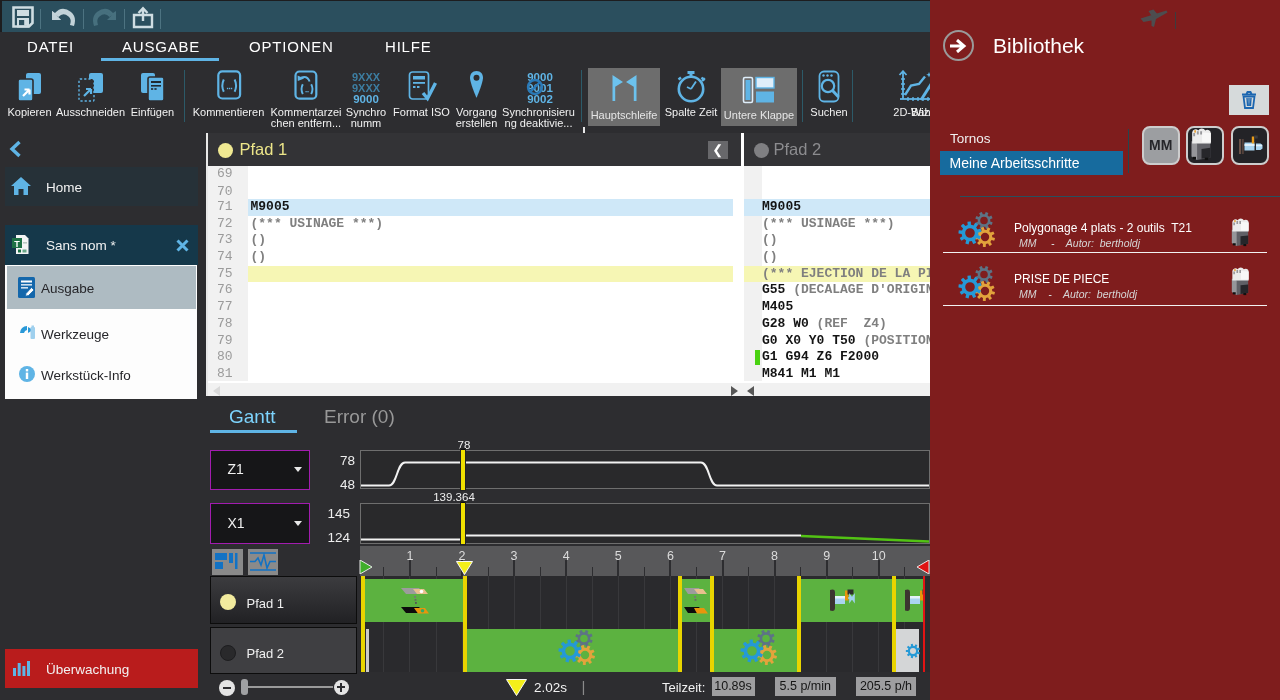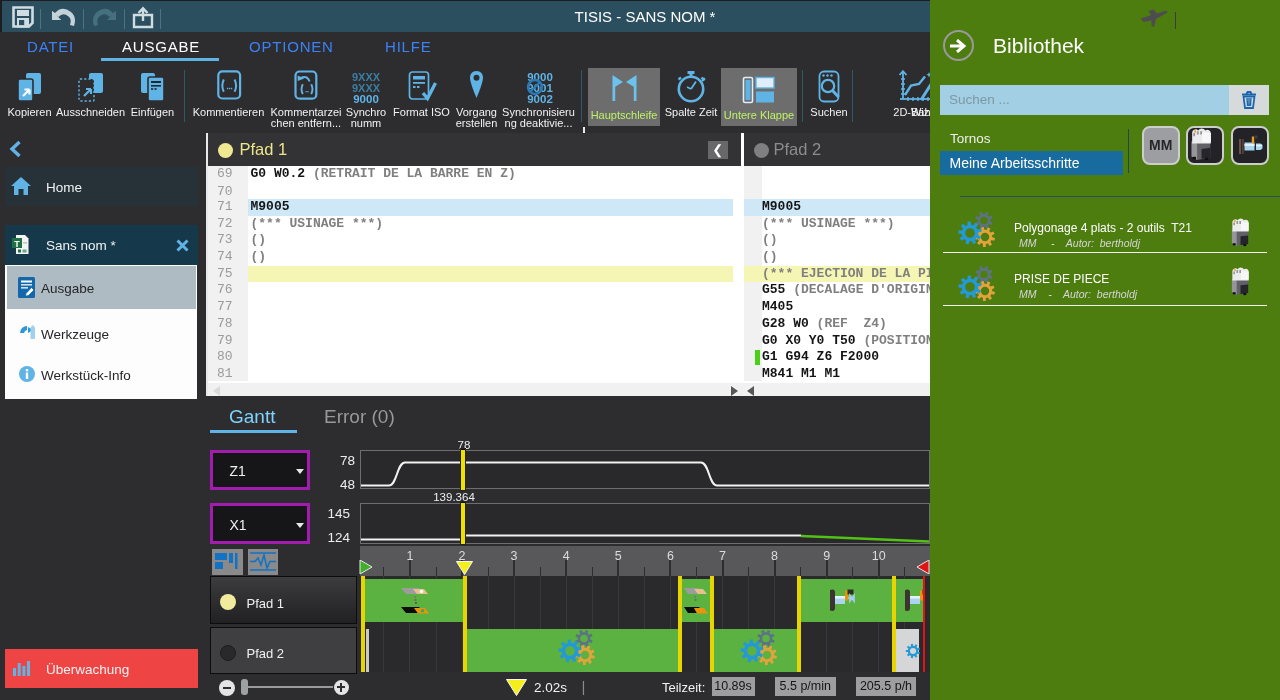--- a/index.html
+++ b/index.html
@@ -2,61 +2,61 @@
 <html><head><meta charset="utf-8">
 <style>
 * {margin:0;padding:0;box-sizing:border-box}
 html,body {width:1280px;height:700px;overflow:hidden;background:#2d2d30;font-family:"Liberation Sans",sans-serif;}
 .abs {position:absolute}
 
 #titlebar {position:absolute;left:0;top:0;width:930px;height:32px;background:#2b4f5e;border-left:2px solid #1d1d1f;border-top:1px solid #1d1d1f}
 .tsep {position:absolute;top:8px;width:1px;height:20px;background:#4d7381}
 #title {position:absolute;left:356px;top:7px;width:574px;text-align:center;color:#fff;font-size:15px;letter-spacing:0px}
 
-.tab {position:absolute;top:38px;font-size:15px;letter-spacing:0.8px;color:#3b82f6}
+.tab {position:absolute;top:38px;font-size:15px;letter-spacing:0.8px;color:#ffffff}
 #underline {position:absolute;left:101px;top:57.5px;width:118px;height:3px;background:#5fb4e5}
 
 .tbtn {position:absolute;top:63px;height:65px;text-align:center;color:#f2f2f2;font-size:11px}
 .tlbl {position:absolute;top:43.5px;width:100%;line-height:11.5px;white-space:nowrap}
 .tbsep {position:absolute;top:70px;width:1px;height:52px;background:#2c5a68}
-.graybtn {position:absolute;top:68px;height:58px;background:#6d6d6d;color:#bef264;white-space:nowrap}
+.graybtn {position:absolute;top:68px;height:58px;background:#6d6d6d;color:#e5e5e5;white-space:nowrap}
 
 .siderow {position:absolute;left:5px;width:193px;height:39.5px;color:#f2f2f2;font-size:13.5px}
 .siderow .txt {position:absolute;left:41px;top:13px}
 
 #editor {position:absolute;left:205.5px;top:133px;width:724.5px;height:263px;background:#fff;border-left:2px solid #e8e8e8}
 #hdr1 {position:absolute;left:0;top:0;width:533.5px;height:32.5px;background:#333336}
 #hdr2 {position:absolute;left:536.5px;top:0;width:188px;height:32.5px;background:#333336}
 #split {position:absolute;left:533.5px;top:0;width:3px;height:249.5px;background:#fff}
 #gutter1 {position:absolute;left:0;top:32.5px;width:40.5px;height:215.5px;background:#f1f1f1}
 #gutter2 {position:absolute;left:536.5px;top:32.5px;width:18px;height:215.5px;background:#f1f1f1}
 .lnum {position:absolute;left:0;width:25px;height:16.7px;text-align:right;font-family:"Liberation Mono",monospace;font-size:13px;color:#9b9b9b;line-height:16.7px}
 .hl {position:absolute;height:16.7px}
 .code {position:absolute;height:16.7px;line-height:16.8px;font-family:"Liberation Mono",monospace;font-size:13px;font-weight:bold;white-space:pre}
 .code .c {color:#141414}
 .code .g {color:#7f7f7f}
 #hscroll {position:absolute;left:0;top:249.5px;width:724.5px;height:13.5px;background:#f1f1f1}
 .sarr {position:absolute;top:3px;width:0;height:0;border-style:solid}
 
 .chart {position:absolute;left:360px;width:570px;background:#29292b;border:1px solid #6e6e6e}
 .cylab {position:absolute;width:30px;text-align:right;color:#eee;font-size:13.5px}
-.drop {position:absolute;left:209.5px;width:100px;background:#161618;border:3px solid #a21caf;color:#f0f0f0;font-size:14px}
+.drop {position:absolute;left:209.5px;width:100px;background:#161618;border:1px solid #a21caf;color:#f0f0f0;font-size:14px}
 #ruler {position:absolute;left:360px;top:546px;width:570px;height:29.5px;background:#58585a;overflow:hidden}
 .rnum {position:absolute;top:3px;width:30px;text-align:center;color:#dcdcdc;font-size:12.5px}
 .rmaj {position:absolute;top:14px;width:2px;height:16px;background:#2d2d30}
 .rmin {position:absolute;top:21px;width:1px;height:9px;background:#2d2d30}
 #bars {position:absolute;left:360px;top:575.5px;width:570px;height:96.5px;background:#2a2a2d;overflow:hidden}
 .ggrid {position:absolute;top:0;width:1px;height:96.5px;background:#38383b}
 .gbar {position:absolute;background:#5cb240}
 .ybar {position:absolute;width:4px;background:#e8d400}
 .plabel {position:absolute;left:209.5px;width:147.5px;color:#f0f0f0;font-size:13px}
 .pdot {position:absolute;left:9px;top:17px;width:16px;height:16px;border-radius:50%}
 .statbox {position:absolute;top:676.5px;height:19.5px;background:#9e9ea0;color:#161616;font-size:12.5px;text-align:center;line-height:19.5px}
 
-#rpanel {position:absolute;left:930px;top:0;width:350px;height:700px;background:#4d7c0f}
+#rpanel {position:absolute;left:930px;top:0;width:350px;height:700px;background:#7f1d1d}
 .rbtn {position:absolute;top:126px;width:38.5px;height:39px;border-radius:8px}
 </style></head>
 <body>
 
 <div id="titlebar">
  <svg class="abs" style="left:10px;top:5px" width="22" height="22" viewBox="0 0 22 22">
    <path d="M1.5 1.5 H20.5 V17 L17 20.5 H1.5 Z" fill="none" stroke="#cfdde2" stroke-width="2.6"></path>
    <rect x="5" y="4" width="12" height="6" fill="#cfdde2"></rect>
    <rect x="6" y="13" width="10" height="7.5" fill="none" stroke="#cfdde2" stroke-width="2"></rect>
    <rect x="12.2" y="13.5" width="2.8" height="6" fill="#cfdde2"></rect>
@@ -73,21 +73,20 @@
    <path d="M4 4 L4 13 L13 13 L8.5 8.5 Q16 2 23 9 Q27 13 26 19 Q29 10 23 5 Q14 -2 7 6 Z" fill="#47707e"></path>
    <path d="M8 8 Q16 1 23.5 8 Q27.5 12.5 26 19 L22 18 Q24 12 20.5 9.5 Q15 5 10.5 10" fill="#47707e"></path>
    </g>
  </svg>
  <div class="tsep" style="left:122px"></div>
  <svg class="abs" style="left:130px;top:5px" width="22" height="23" viewBox="0 0 22 23">
    <path d="M2 9 H20 V21 H2 Z" fill="none" stroke="#cfdde2" stroke-width="2.4"></path>
    <path d="M11 15 V3 M6.5 7 L11 2.2 L15.5 7" fill="none" stroke="#cfdde2" stroke-width="2.4"></path>
  </svg>
  <div class="tsep" style="left:158px"></div>
- <div id="title">TISIS - SANS NOM *</div>
 </div>
 
 <div class="tab" style="left:27px">DATEI</div>
 <div class="tab" style="left:122px;color:#ffffff">AUSGABE</div>
 <div class="tab" style="left:249px">OPTIONEN</div>
 <div class="tab" style="left:385px">HILFE</div>
 <div id="underline"></div>
 
 <div class="tbtn" style="left:1.5px;width:56px">
   <div class="abs" style="left:0;top:7px;width:100%;text-align:center"><svg width="30" height="34" viewBox="0 0 30 34">
@@ -282,21 +281,21 @@
   <div class="abs" style="left:22px;top:2px;font-size:13.5px;color:#26262a">Werkzeuge</div>
 </div>
 <div class="abs" style="left:19px;top:366px;width:170px;height:20px">
   <svg class="abs" style="left:0;top:0" width="16" height="16" viewBox="0 0 16 16">
     <circle cx="8" cy="8" r="8" fill="#5fb4e5"></circle>
     <rect x="6.8" y="3" width="2.4" height="2.4" fill="#fff"></rect>
     <rect x="6.8" y="6.6" width="2.4" height="6.4" fill="#fff"></rect>
   </svg>
   <div class="abs" style="left:22px;top:2px;font-size:13.5px;color:#26262a">Werkstück-Info</div>
 </div>
-<div class="siderow" style="top:648.5px;background:#ef4444">
+<div class="siderow" style="top:648.5px;background:#b91c1c">
   <svg class="abs" style="left:8px;top:10px" width="17" height="17" viewBox="0 0 17 17">
     <rect x="0" y="9" width="3" height="8" fill="#5fb4e5"></rect>
     <rect x="4.7" y="4" width="3" height="13" fill="#5fb4e5"></rect>
     <rect x="9.4" y="7" width="3" height="10" fill="#5fb4e5"></rect>
     <rect x="14" y="2" width="3" height="15" fill="#5fb4e5"></rect>
   </svg>
   <div class="txt">Überwachung</div>
 </div>
 
 <div id="editor">
@@ -305,21 +304,20 @@
     <div class="abs" style="left:32px;top:7px;font-size:16.5px;color:#ece589">Pfad 1</div>
     <div class="abs" style="left:500px;top:7.5px;width:20.5px;height:18.5px;background:#68686b;color:#fff;text-align:center;font-size:13px;line-height:17px">❮</div>
   </div>
   <div id="hdr2">
     <div class="abs" style="left:9.5px;top:9.5px;width:15px;height:15px;border-radius:50%;background:#7f7f82"></div>
     <div class="abs" style="left:29.5px;top:7px;font-size:16.5px;color:#8c8c8f">Pfad 2</div>
   </div>
   <div id="gutter1"></div>
   <div id="gutter2"></div>
 <div class="lnum" style="top:32.5px">69</div>
-<div class="code" style="top:32.5px;left:43px"><span class="c">G0 W0.2 </span><span class="g">(RETRAIT DE LA BARRE EN Z)</span></div>
 <div class="lnum" style="top:51px">70</div>
 <div class="lnum" style="top:65.9px">71</div>
 <div class="hl" style="top:65.9px;left:40.5px;width:485px;background:#cfe8f8"></div>
 <div class="hl" style="top:65.9px;left:536.5px;width:188px;background:#cfe8f8"></div>
 <div class="code" style="top:65.9px;left:43px"><span class="c">M9005</span></div>
 <div class="code" style="top:65.9px;left:554.5px"><span class="c">M9005</span></div>
 <div class="lnum" style="top:82.6px">72</div>
 <div class="code" style="top:82.6px;left:43px"><span class="g">(*** USINAGE ***)</span></div>
 <div class="code" style="top:82.6px;left:554.5px"><span class="g">(*** USINAGE ***)</span></div>
 <div class="lnum" style="top:99.3px">73</div>
@@ -568,23 +566,20 @@
     <path d="M0.5 12.5 L26.5 4.5 L27.5 6.5 L16 13 L14 21 L11.5 20 L11.5 14.5 L3.5 16 Z" fill="#4d4d4f"></path>
     <path d="M8.5 5 L13.5 3.5 L18.5 9.5 L12.5 11.5 Z" fill="#4d4d4f"></path>
   </svg>
   <div class="abs" style="left:244.5px;top:12px;width:1.5px;height:17px;background:#3c3c3e"></div>
   <div class="abs" style="left:13px;top:30px;width:31px;height:31px;border-radius:50%;border:2px solid #9a9a9a">
     <svg class="abs" style="left:5px;top:6.5px" width="18" height="14" viewBox="0 0 18 14">
         <path d="M0 7 H12 M7 1 L14 7 L7 13" stroke="#fff" stroke-width="3" fill="none"></path>
       </svg>
   </div>
   <div class="abs" style="left:63px;top:34px;font-size:21px;color:#fff">Bibliothek</div>
-  <div class="abs" style="left:10px;top:85px;width:289px;height:30px;background:#a2cfe4">
-    <div class="abs" style="left:9px;top:7px;font-size:13.5px;color:#7d98a4">Suchen ...</div>
-  </div>
   <div class="abs" style="left:299px;top:85px;width:40px;height:30px;background:#d6dadb">
     <svg class="abs" style="left:12px;top:6px" width="16" height="18" viewBox="0 0 16 18">
       <path d="M1 3.5 H15 M5.5 3 L6.5 1 L9.5 1 L10.5 3" stroke="#1c66b0" stroke-width="1.8" fill="none"></path>
       <path d="M2.5 5.5 L4 17 H12 L13.5 5.5 Z" fill="none" stroke="#1c66b0" stroke-width="1.8"></path>
       <path d="M6 7 L6.6 15 M8 7 L8 15 M10 7 L9.4 15" stroke="#1c66b0" stroke-width="1.4"></path>
     </svg>
   </div>
   <div class="abs" style="left:20px;top:131px;font-size:13.5px;color:#f0f0f0">Tornos</div>
   <div class="abs" style="left:10px;top:151px;width:183px;height:23.5px;background:#176b9e">
     <div class="abs" style="left:9.5px;top:4px;font-size:14px;color:#fff">Meine Arbeitsschritte</div>

